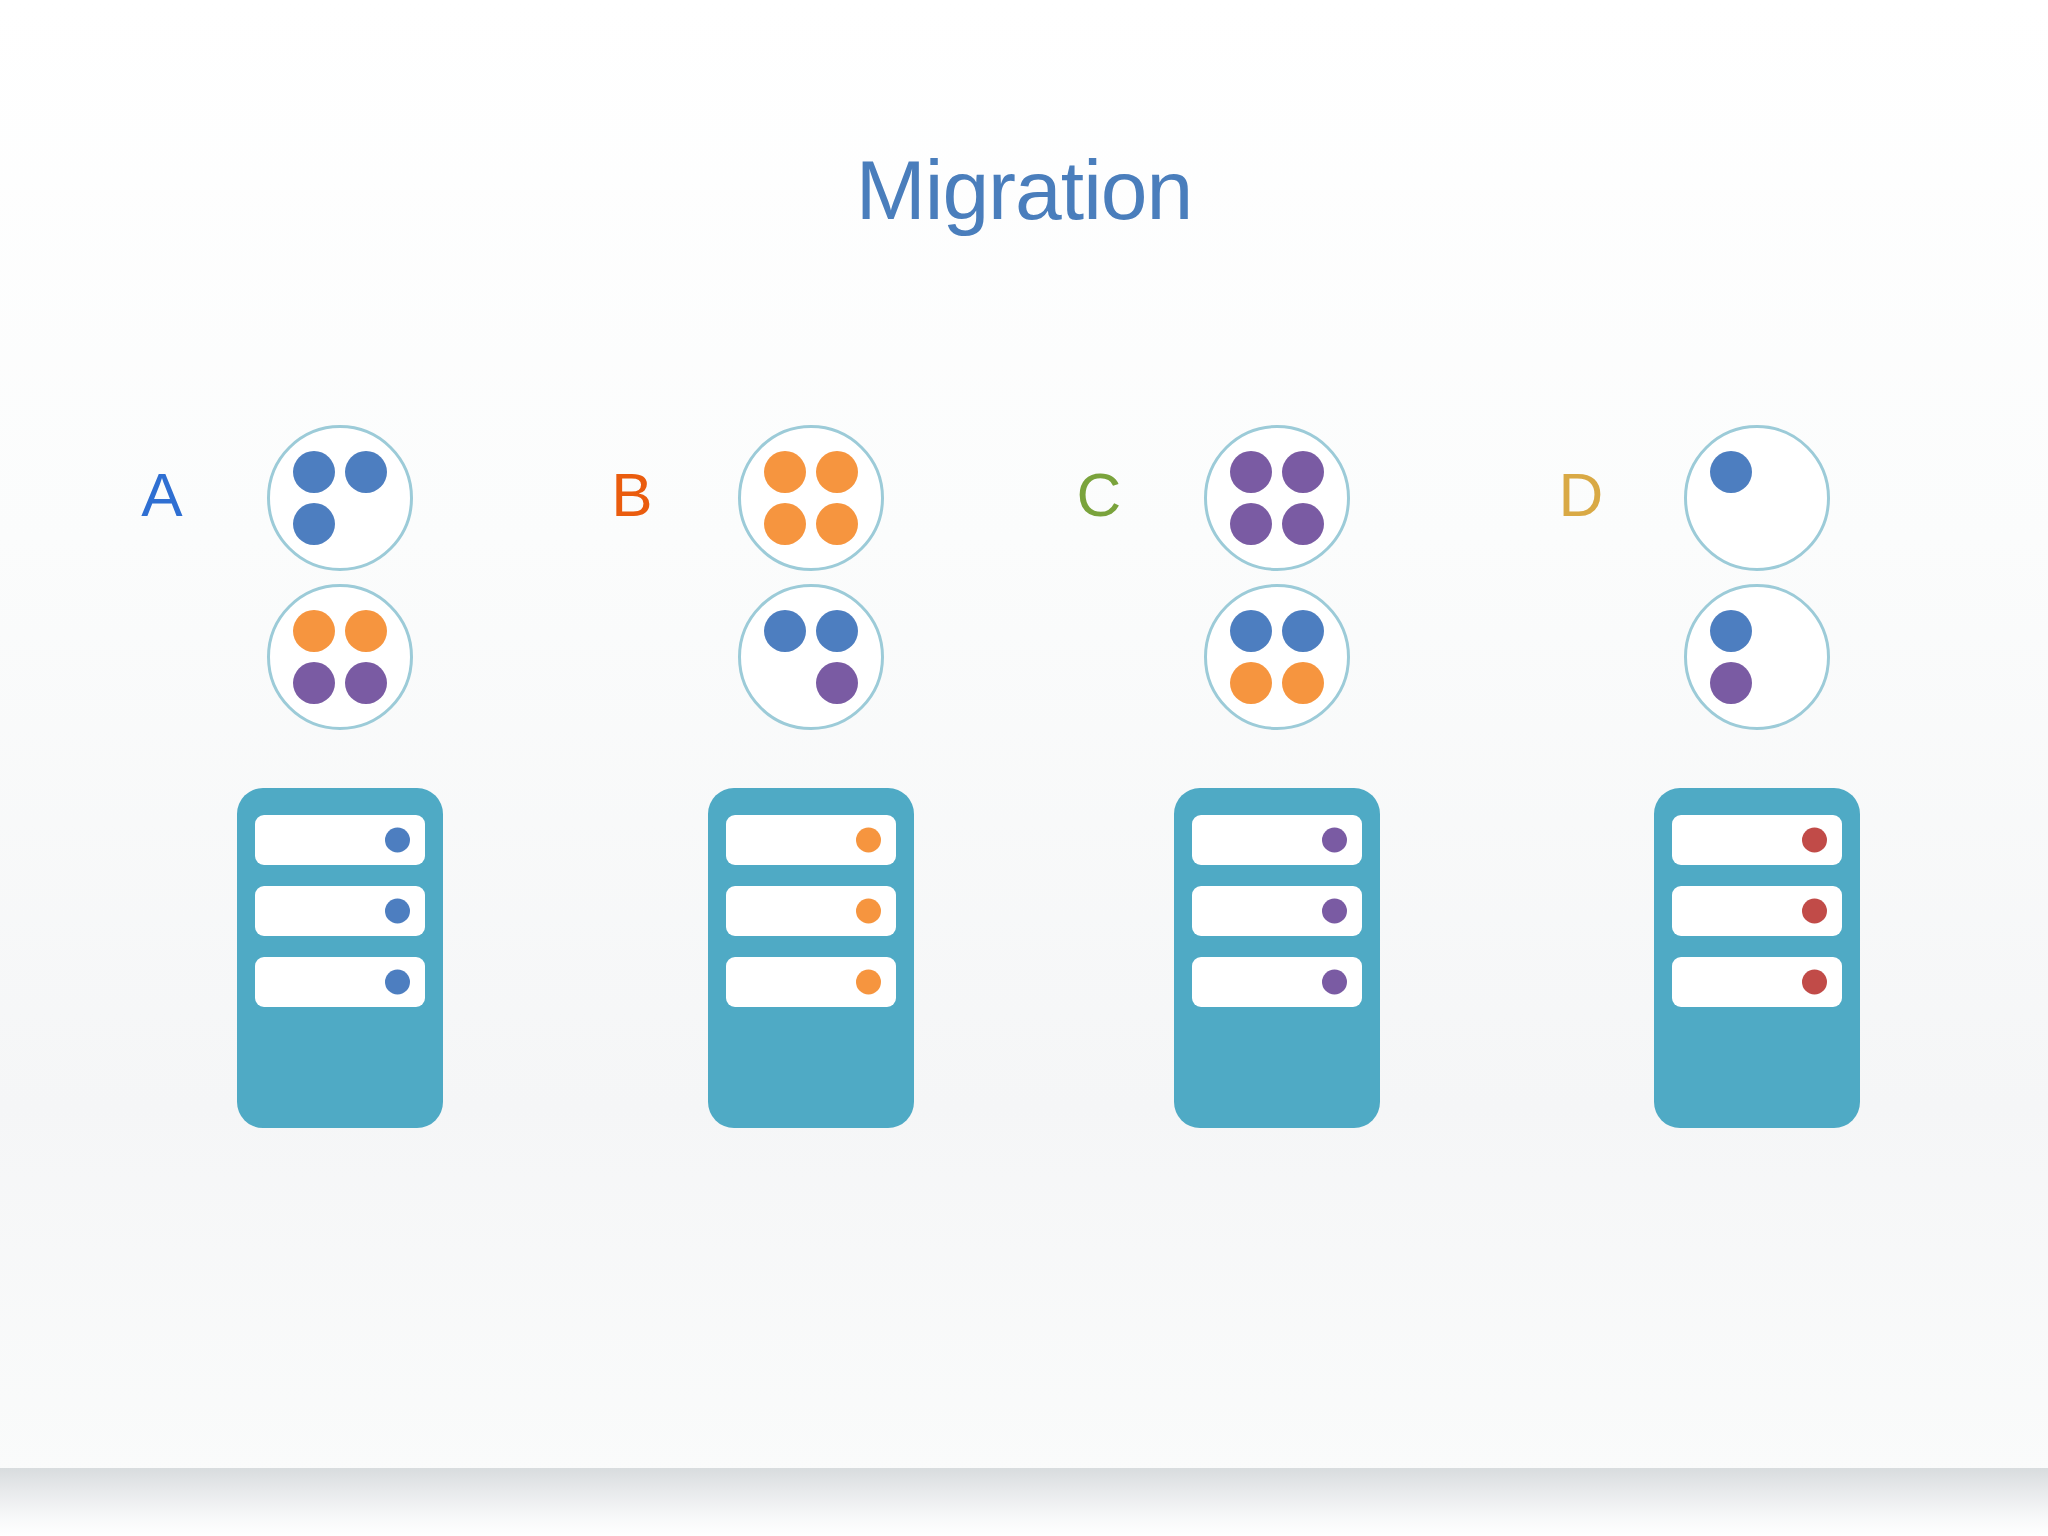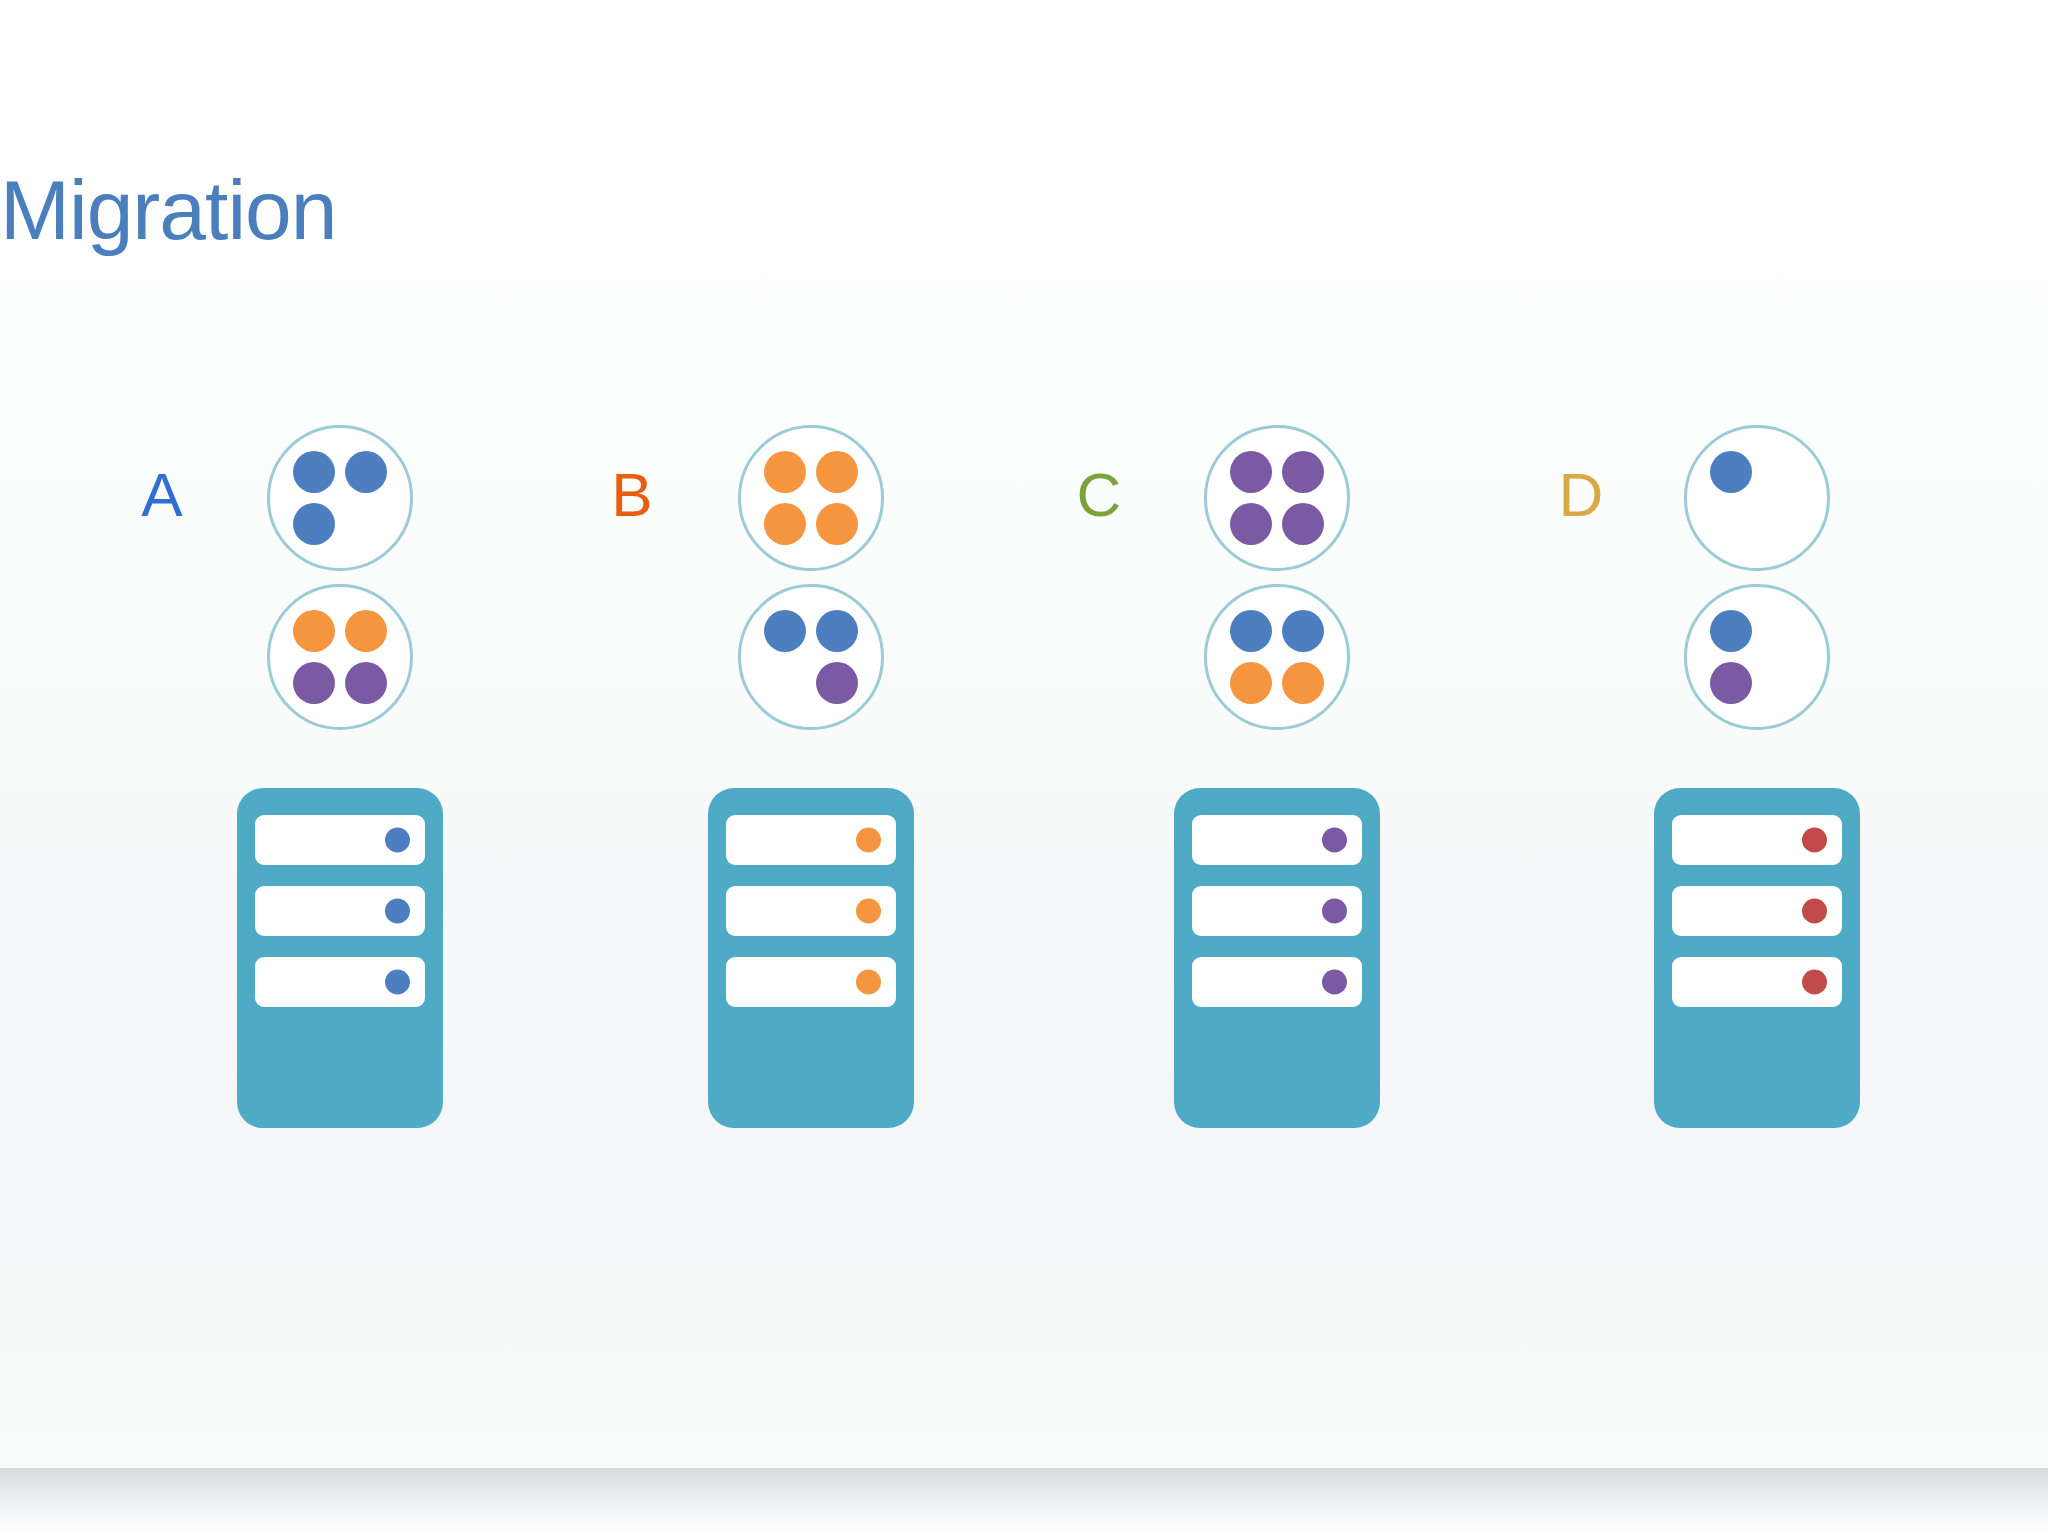--- a/index.html
+++ b/index.html
@@ -5,23 +5,23 @@
   html,body{margin:0;padding:0;}
   .slide{
     position:relative;
     width:2048px;height:1536px;
     overflow:hidden;
     background:linear-gradient(180deg,#ffffff 0%,#fbfcfc 35%,#f5f6f7 72%,#fafbfb 96%);
     font-family:"Liberation Sans",sans-serif;
   }
   .title{
     position:absolute;left:0;top:142px;width:100%;
+    text-align:center;
     font-size:84px;font-weight:400;
     letter-spacing:-1px;
-    margin-top:20px;
   }
   .group-label{
     position:absolute;
     transform:translate(-50%,-50%);
     font-size:62px;font-weight:400;line-height:1;
   }
   .cluster{
     position:absolute;
     width:146px;height:146px;
     border-radius:50%;

